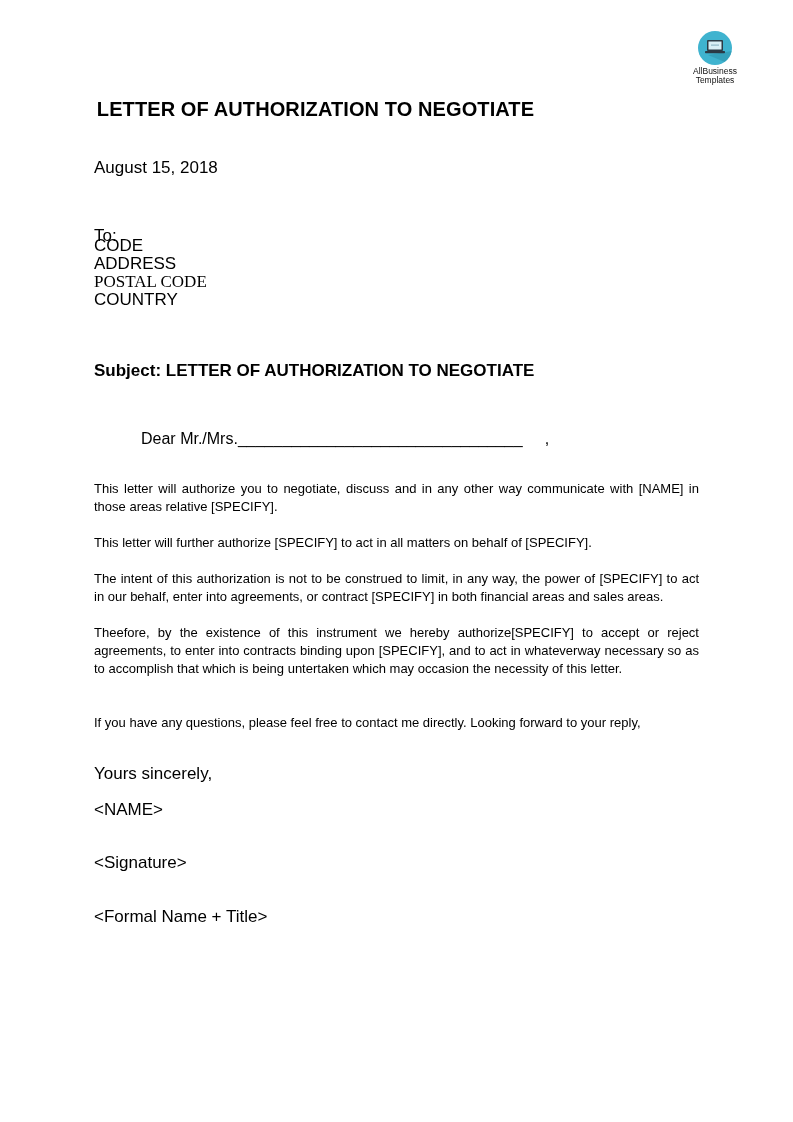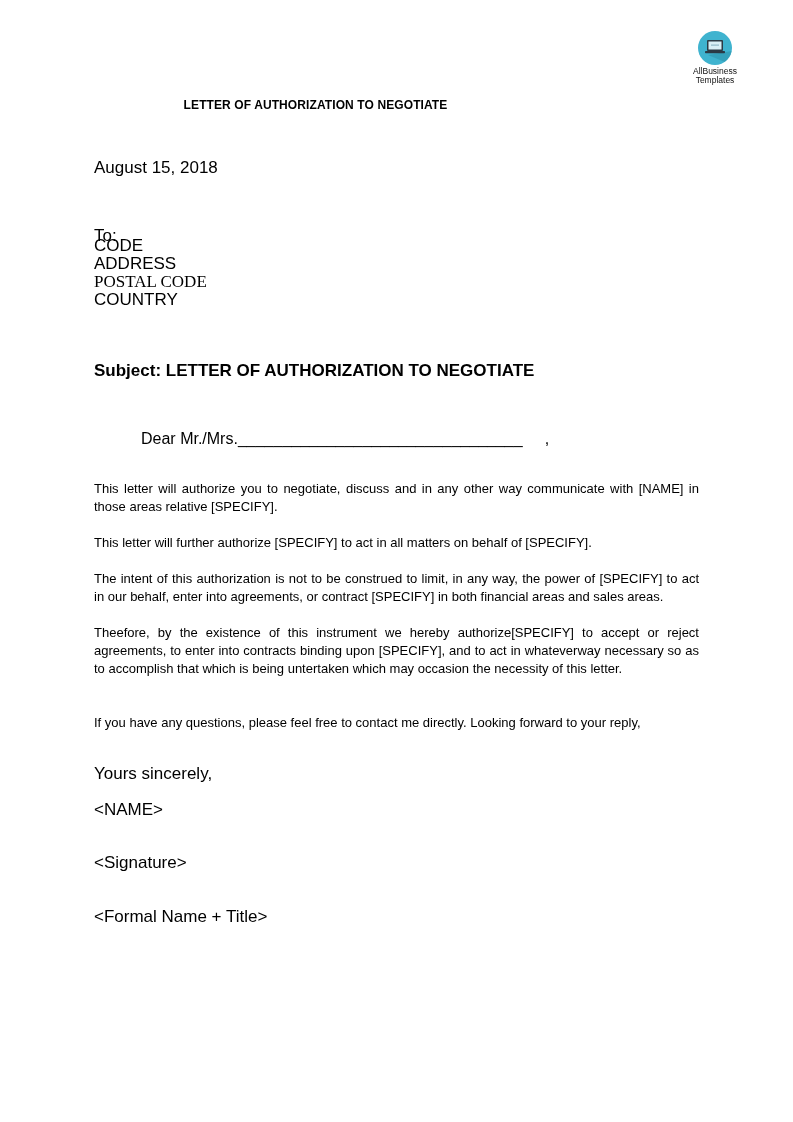--- a/index.html
+++ b/index.html
@@ -47,21 +47,21 @@
       margin-top: 2px;
       color: #111;
     }
     .title {
       position: absolute;
       left: 0;
       width: 631px;
       top: 98px;
       text-align: center;
       font-weight: bold;
-      font-size: 12px;
+      font-size: 20px;
       letter-spacing: 0.1px;
     }
     .txt {
       position: absolute;
       left: 94px;
       font-size: 17px;
       line-height: 18px;
       white-space: nowrap;
     }
     .para {

